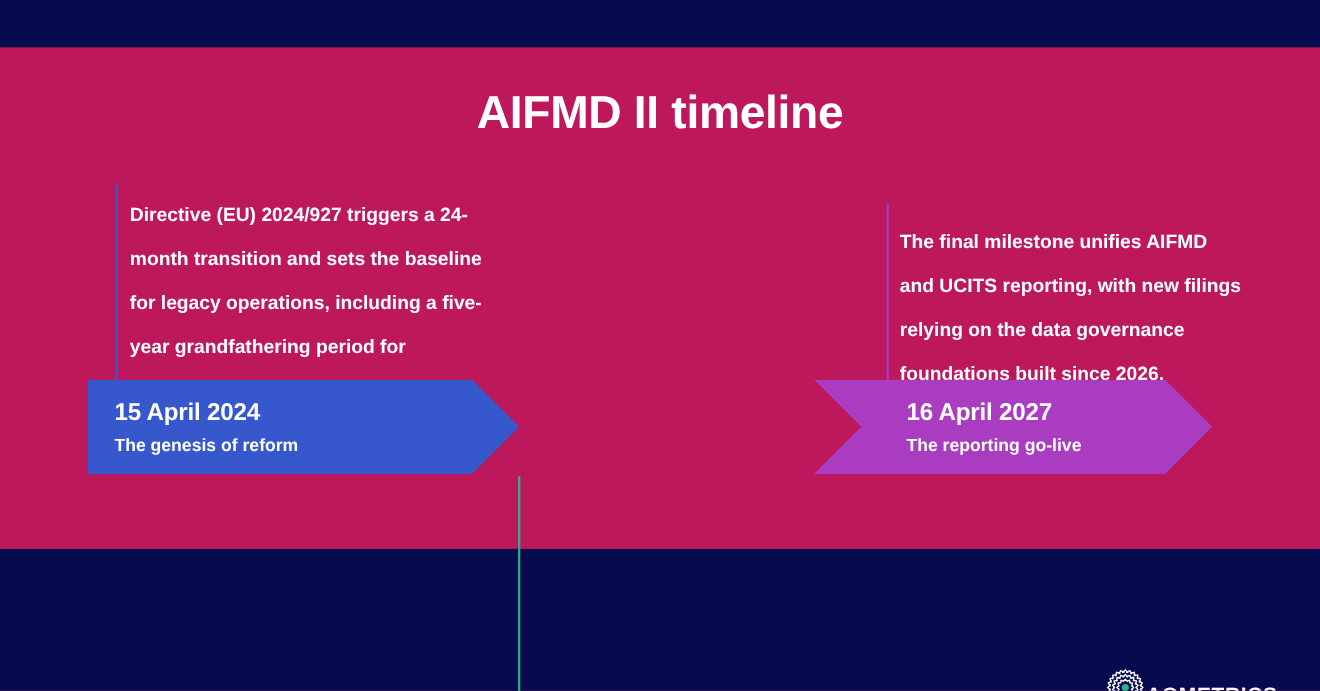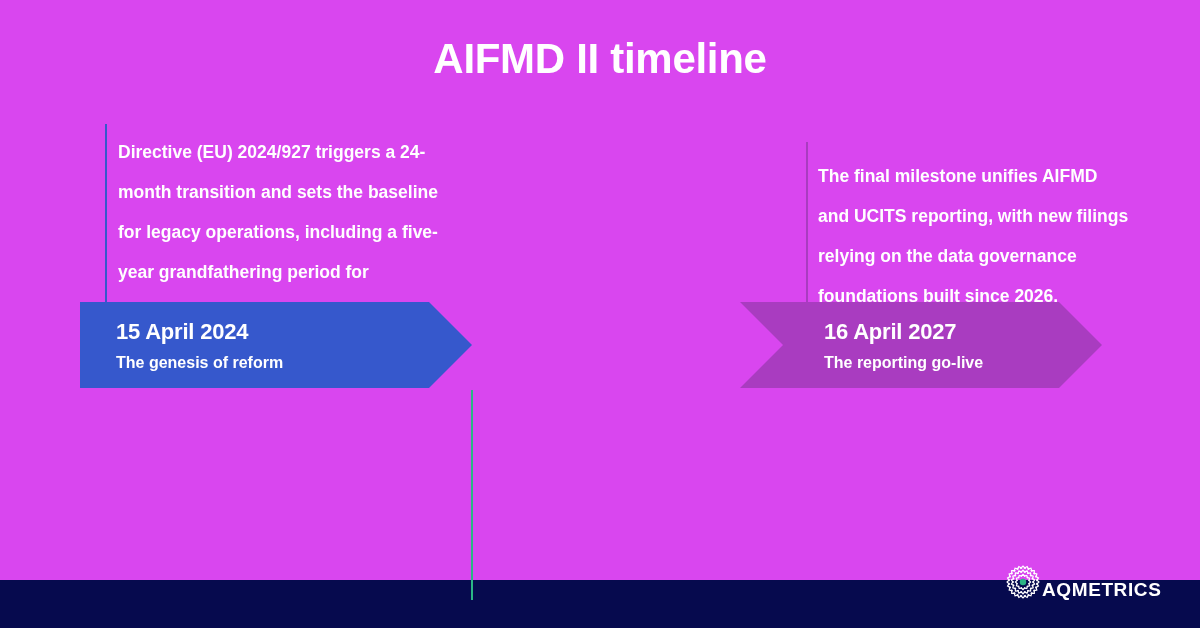--- a/index.html
+++ b/index.html
@@ -13,22 +13,23 @@
 
   body {
     background: #060a4e;
     font-family: "Liberation Sans", sans-serif;
     -webkit-font-smoothing: antialiased;
   }
 
   #canvas {
     position: relative;
     width: 1200px;
-    height: 580px;
-    background: #d946ef;
+    height: 456px;
+    background: #be185d;
+    margin-top: 43px;
   }
 
   
   .page-title {
     position: absolute;
     top: 33px;
     left: 0;
     width: 1200px;
     text-align: center;
     color: #ffffff;
@@ -104,21 +105,21 @@
     font-size: 22px;
     font-weight: bold;
     letter-spacing: -0.2px;
     margin-bottom: 9px;
   }
   .seg-caption {
     color: #ffffff;
     font-size: 16px;
     font-weight: bold;
   }
-  .seg-1 .seg-text { padding-left: 36px; }
+  .seg-1 .seg-text { padding-left: 24px; }
   .seg-2 .seg-text { padding-left: 84px; }
   .seg-3 .seg-text { padding-left: 84px; }
 
   
   .logo {
     position: absolute;
     left: 1004px;
     top: 563px;
     display: flex;
     align-items: flex-end;

